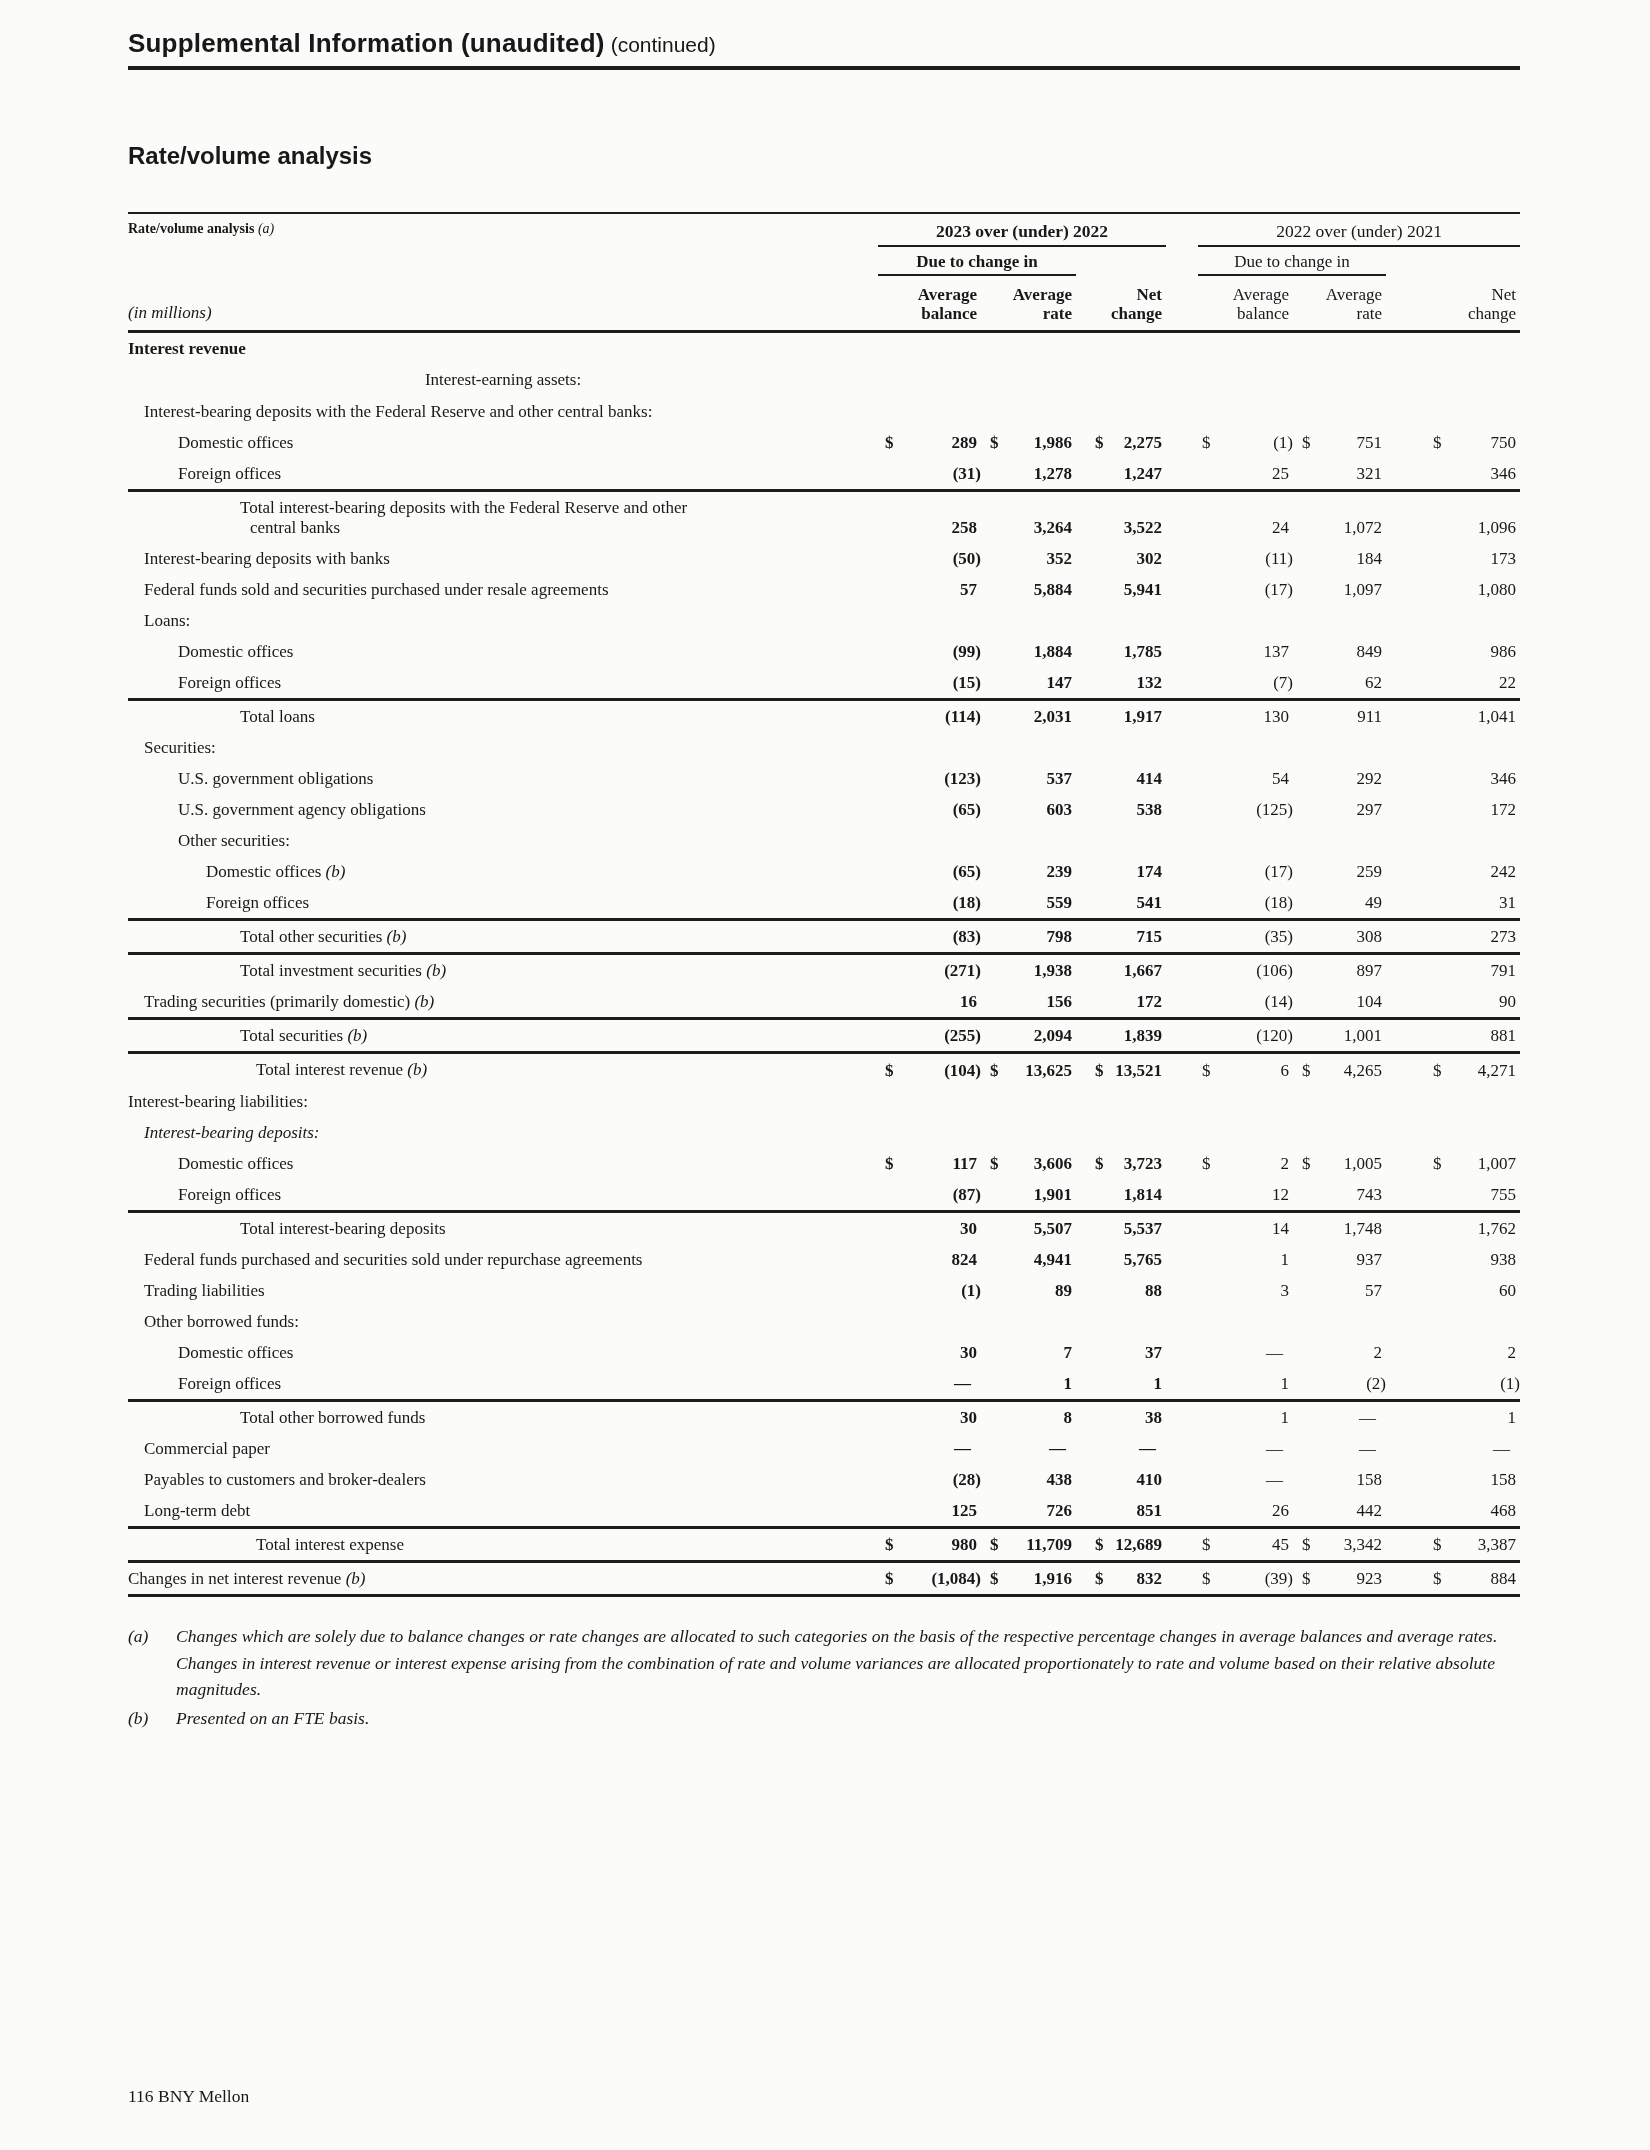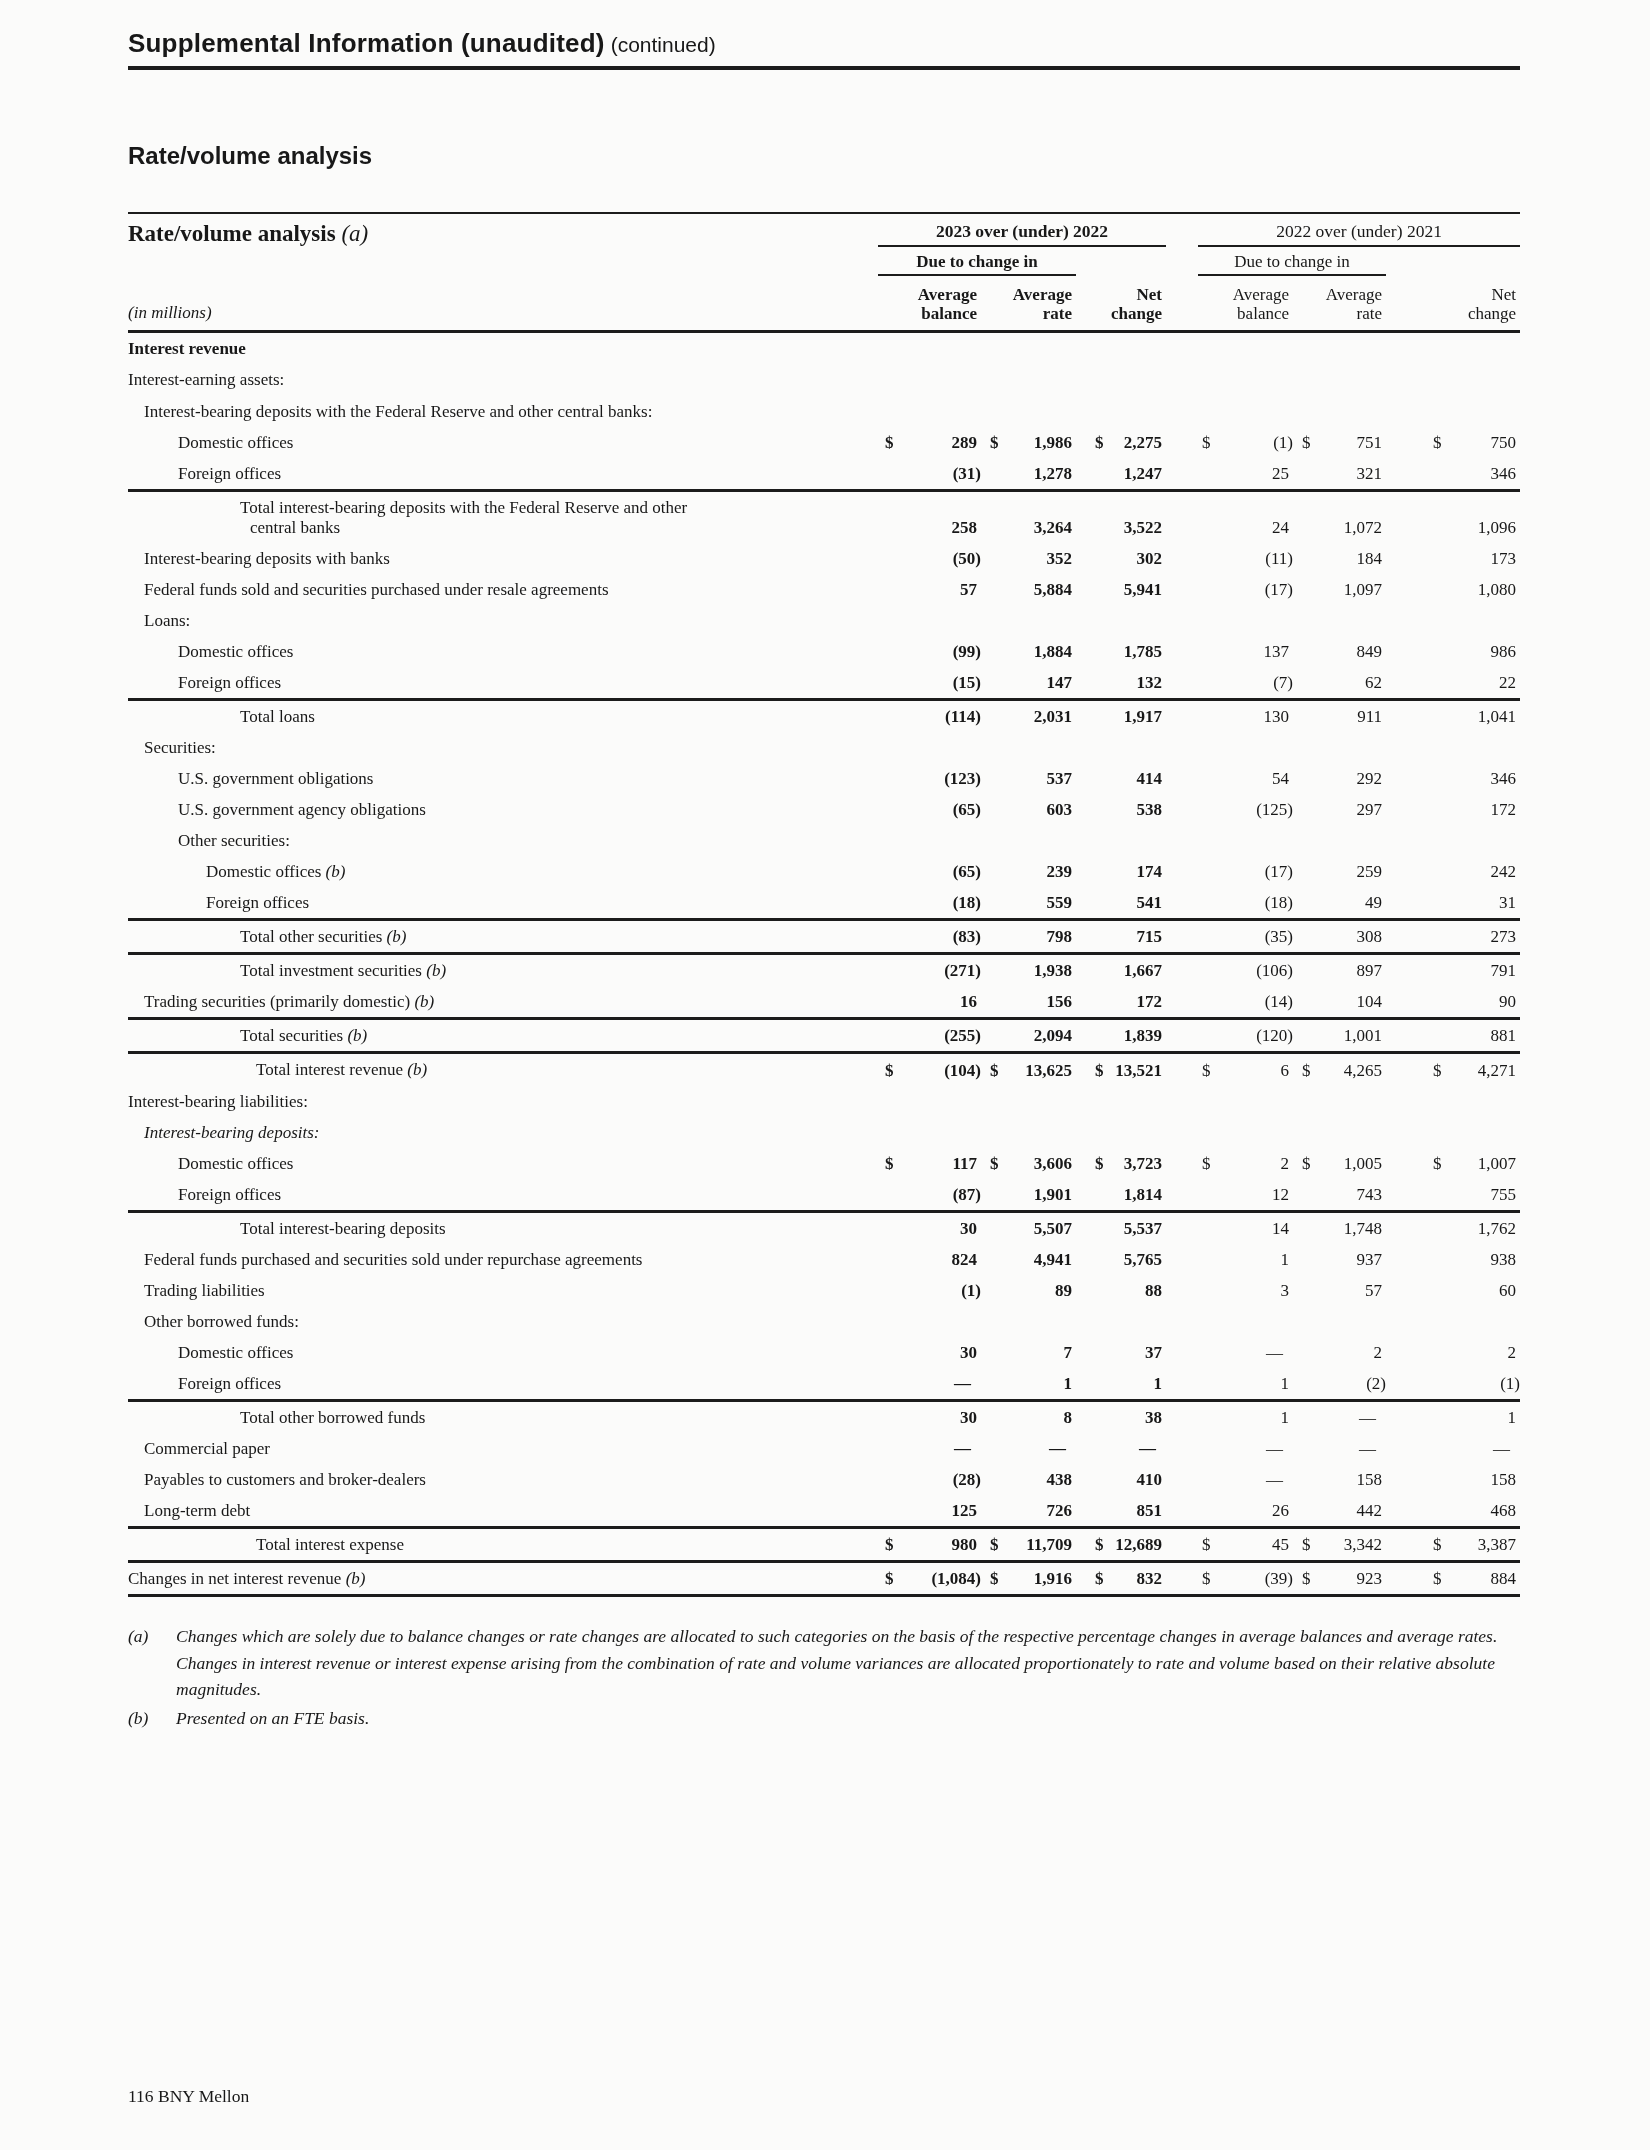--- a/index.html
+++ b/index.html
@@ -35,21 +35,21 @@
     margin-top:42px;
     border-collapse:collapse;
     table-layout:fixed;
     border-top:2.5px solid #1c1c1c;
     border-bottom:3px solid #1c1c1c;
     font-size:17px;
   }
   td { padding:0; }
   thead td { vertical-align:bottom; }
   tr.h1 td { vertical-align:top; padding-top:7px; }
-  .tbl-title { font-weight:bold; font-size:23px; }
+  .tbl-title { font-weight:bold; font-size:14px; }
   .tbl-title i { font-weight:normal; }
   .grline {
     border-bottom:2px solid #1c1c1c;
     text-align:center; padding-bottom:3px; font-size:17.5px;
   }
   .duline {
     border-bottom:2px solid #1c1c1c;
     text-align:center; padding-bottom:2px; margin-top:5px;
   }
   .gap2 { margin-left:32px; }
@@ -137,21 +137,21 @@
         <tr>
           <td class="lbl boldlbl" style="padding-left: 0px;">Interest revenue</td>
           <td class="num c2 g1v"></td>
           <td class="num c3 g1v"></td>
           <td class="num c4 g1v"></td>
           <td class="num c5"></td>
           <td class="num c6"></td>
           <td class="num c7"></td>
         </tr>
         <tr>
-          <td class="lbl" style="padding-left: 0px;">Interest-earning assets:</td>
+          <td class="lbl" style="padding-left: 0px; text-align: center;">Interest-earning assets:</td>
           <td class="num c2 g1v"></td>
           <td class="num c3 g1v"></td>
           <td class="num c4 g1v"></td>
           <td class="num c5"></td>
           <td class="num c6"></td>
           <td class="num c7"></td>
         </tr>
         <tr>
           <td class="lbl" style="padding-left: 16px;">Interest-bearing deposits with the Federal Reserve and other central banks:</td>
           <td class="num c2 g1v"></td>

